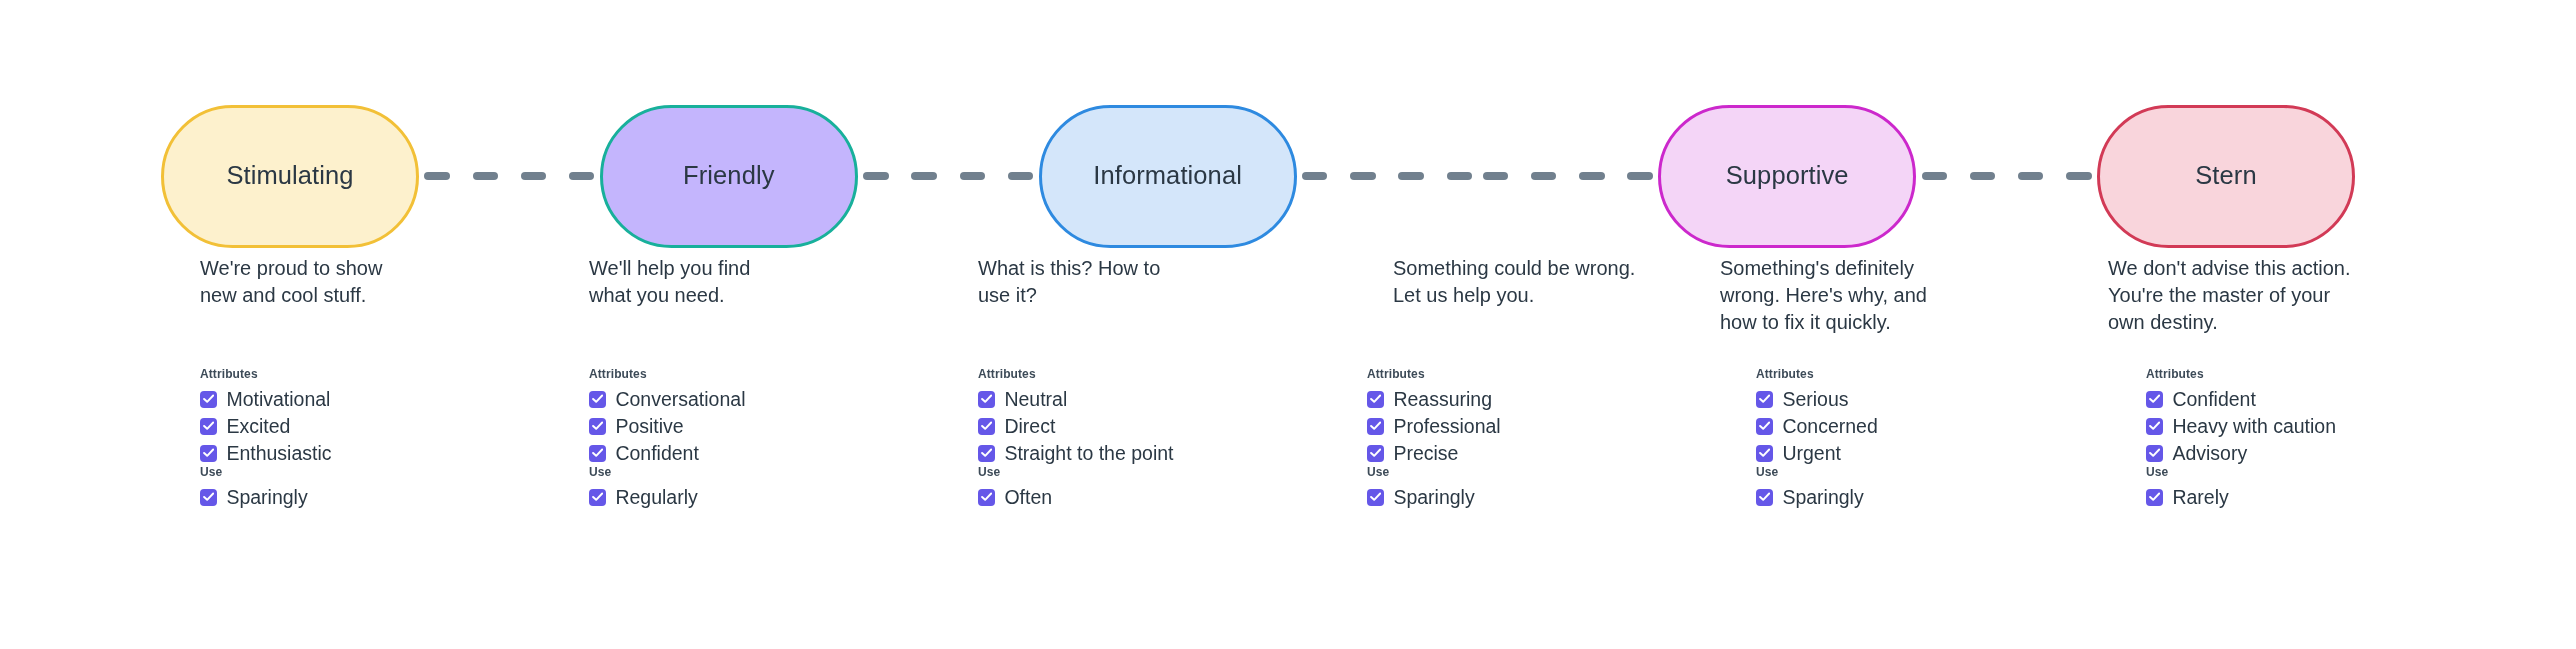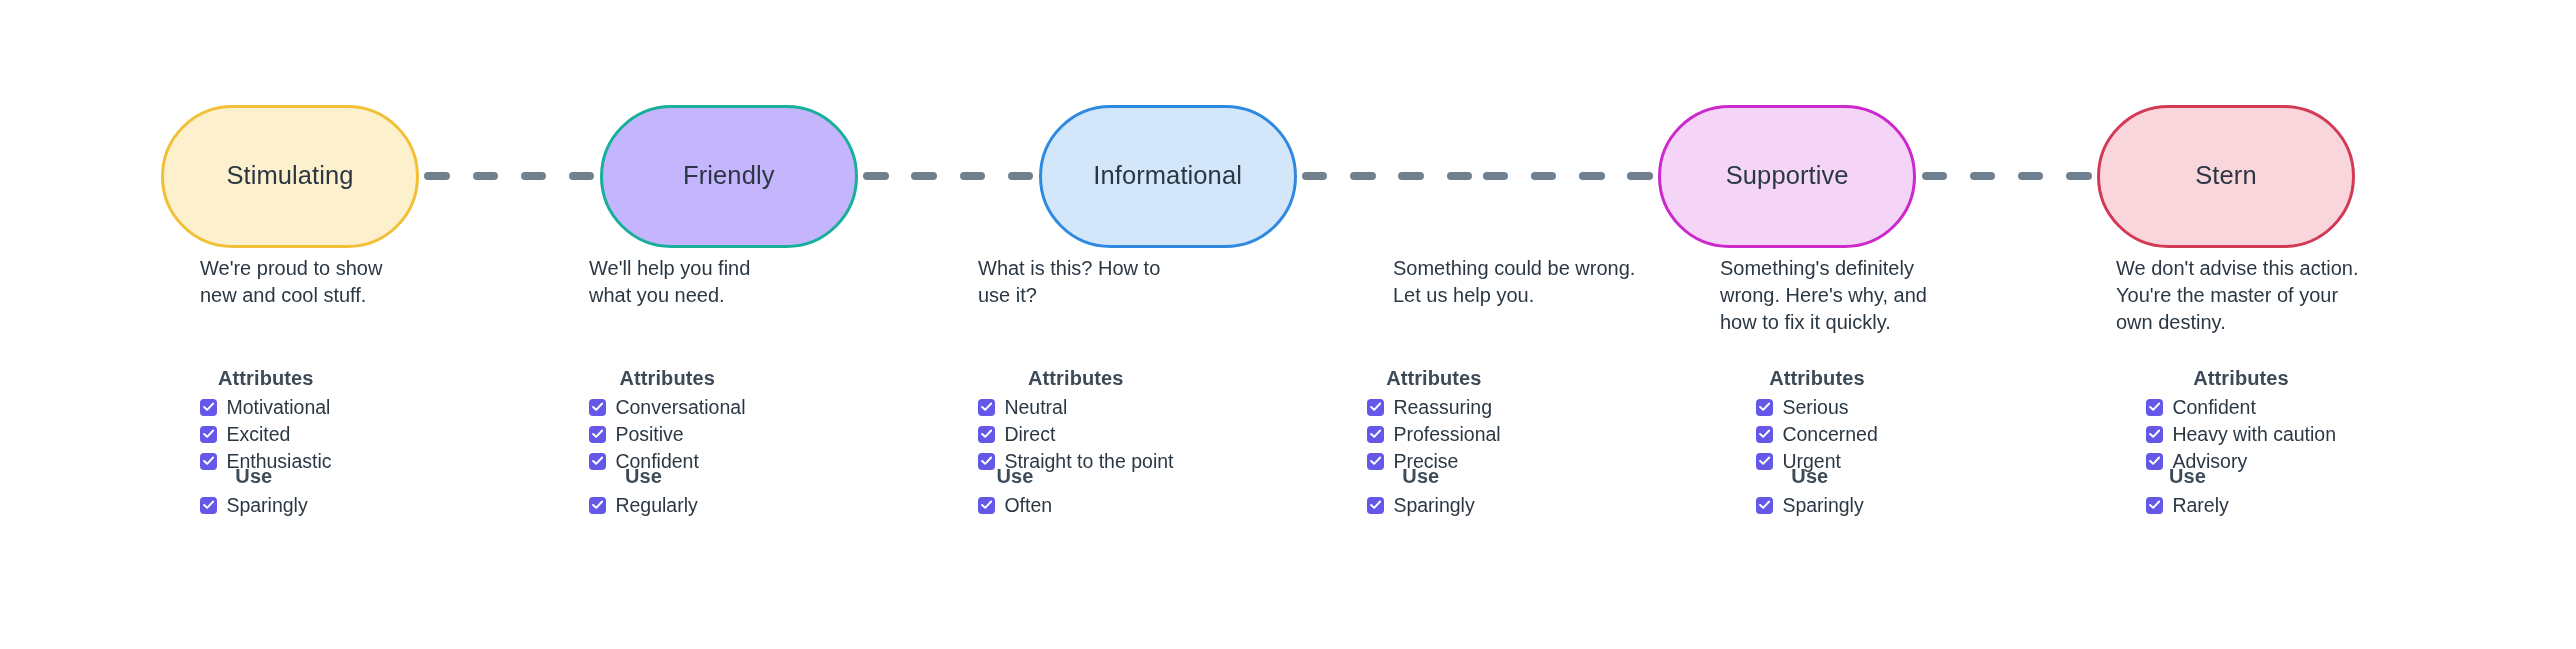--- a/index.html
+++ b/index.html
@@ -94,27 +94,26 @@
     font-weight: 400;
   }
 
   .group {
     margin-top: 0;
   }
   .group-attributes { position: absolute; left: 66px; top: 113px; }
   .group-use        { position: absolute; left: 66px; top: 211px; }
 
   .group-title {
-    font-size: 20px;
+    font-size: 12px;
     font-weight: 700;
     color: #3d4b58;
     letter-spacing: 0.1px;
     margin-bottom: 6px;
     line-height: 1;
-    text-align: center;
   }
 
   .check-row {
     display: flex;
     align-items: center;
     height: 27px;
   }
 
   .checkbox {
     width: 17px;
@@ -400,21 +399,21 @@
             <span class="checkbox" style="background: rgb(101, 87, 232);">
               <svg viewBox="0 0 17 15">
                 <path d="M1.6 7.4 L6.2 11.7 L15.2 2.2" fill="none" stroke="#ffffff" stroke-width="2.9" stroke-linecap="round" stroke-linejoin="round"></path>
               </svg>
             </span>
             <span class="check-label">Sparingly</span>
           </div>
         </div>
       </div>
       <div class="col" style="left: 2080px;">
-        <div class="desc" style="margin-left: 36px;">We don't advise this action.
+        <div class="desc" style="margin-left: 28px;">We don't advise this action.
 You're the master of your
 own destiny.</div>
         <div class="group group-attributes">
           <div class="group-title">Attributes</div>
           <div class="check-row">
             <span class="checkbox" style="background: rgb(101, 87, 232);">
               <svg viewBox="0 0 17 15">
                 <path d="M1.6 7.4 L6.2 11.7 L15.2 2.2" fill="none" stroke="#ffffff" stroke-width="2.9" stroke-linecap="round" stroke-linejoin="round"></path>
               </svg>
             </span>

